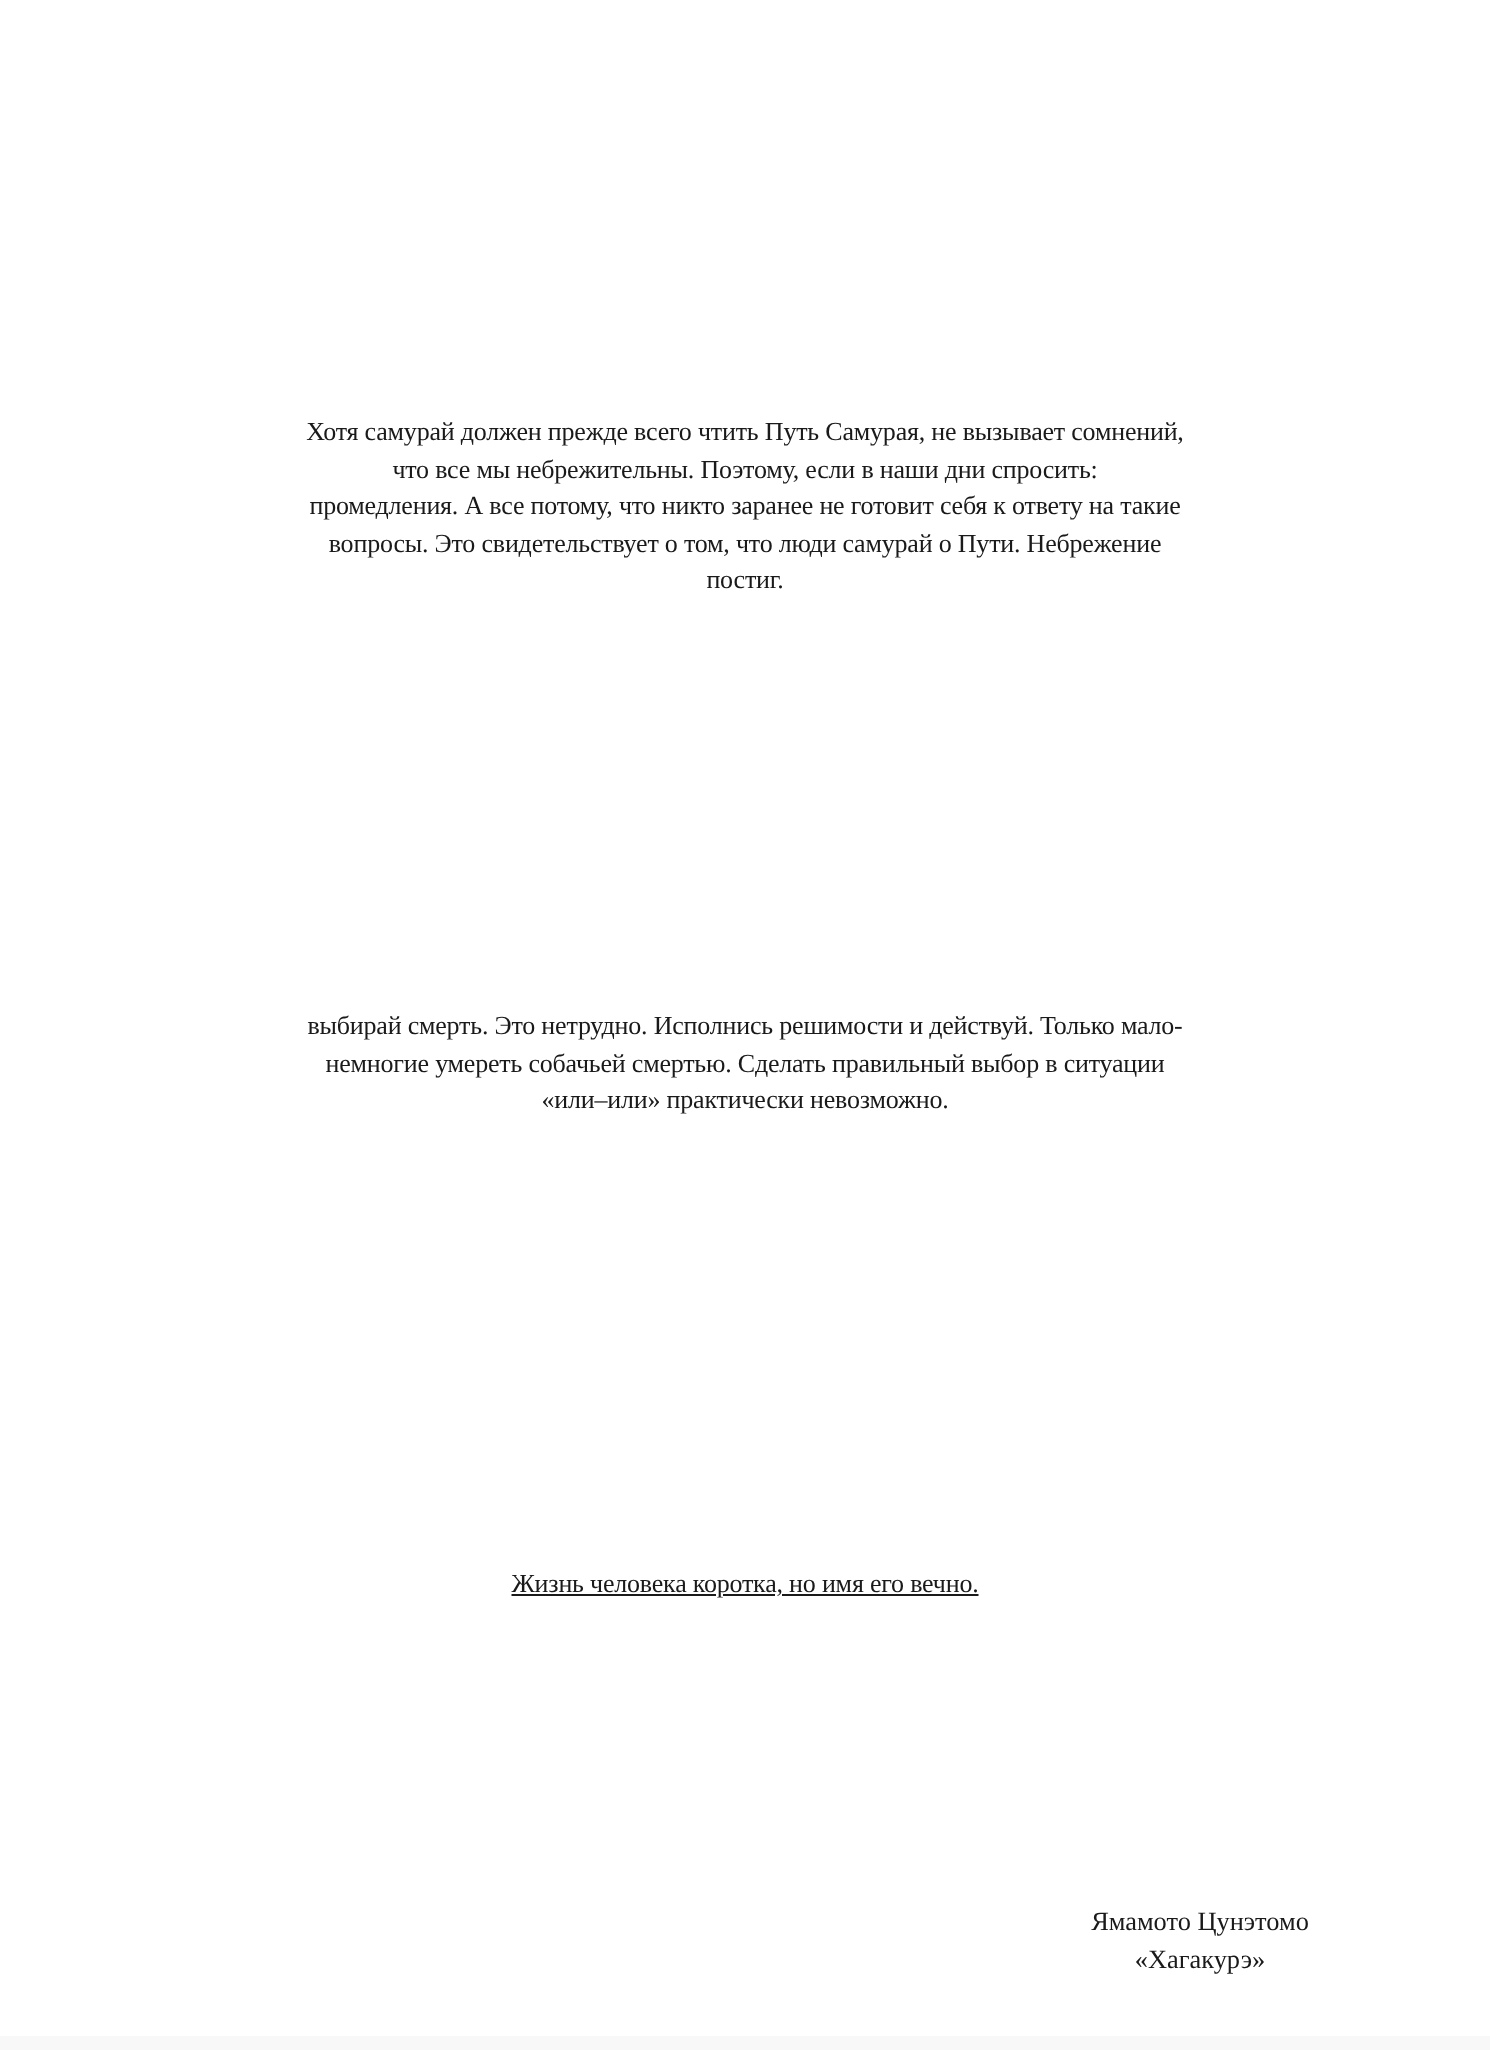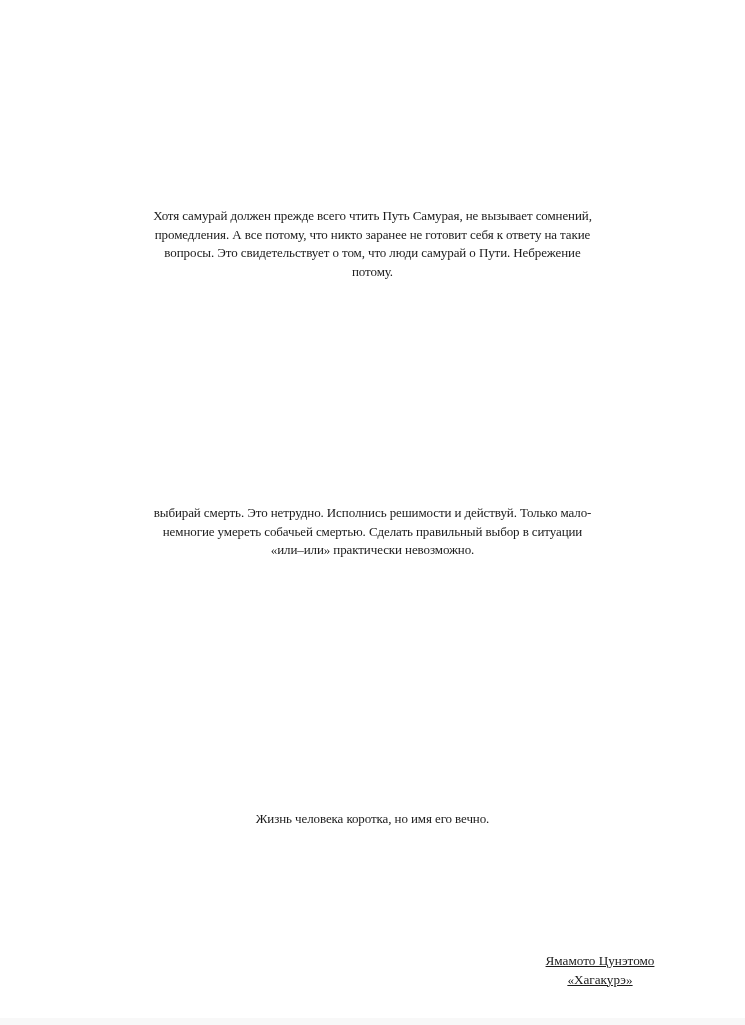--- a/index.html
+++ b/index.html
@@ -37,42 +37,43 @@
       line-height: 18.6px;
       letter-spacing: -0.1px;
       margin-top: 32px;
     }
     .para .line {
       display: block;
       white-space: nowrap;
     }
     #p1 { top: 175px; }
     #p2 { top: 472px; }
-    #p3 { top: 778px; }
+    #p3 { top: 751px; text-decoration: underline; }
     .signature {
       position: absolute;
       left: 520px;
       top: 952px;
       width: 160px;
       text-align: center;
       font-size: 13.2px;
       line-height: 18.5px;
     }
-    .signature .line { display: block; white-space: nowrap; text-decoration: underline; }
+    .signature .line { display: block; white-space: nowrap; }
   </style>
 </head>
 <body>
 
 <div class="page">
 
   <div class="para" id="p1">
     <span class="line">Хотя самурай должен прежде всего чтить Путь Самурая, не вызывает сомнений,</span>
+    <span class="line">что все мы небрежительны. Поэтому, если в наши дни спросить:</span>
     <span class="line">промедления. А все потому, что никто заранее не готовит себя к ответу на такие</span>
     <span class="line">вопросы. Это свидетельствует о том, что люди самурай о Пути. Небрежение</span>
-    <span class="line">потому.</span>
+    <span class="line">постиг.</span>
   </div>
 
   <div class="para" id="p2">
     <span class="line">выбирай смерть. Это нетрудно. Исполнись решимости и действуй. Только мало-</span>
     <span class="line">немногие умереть собачьей смертью. Сделать правильный выбор в ситуации</span>
     <span class="line">«или–или» практически невозможно.</span>
   </div>
 
   <div class="para" id="p3">
     <span class="line">Жизнь человека коротка, но имя его вечно.</span>

